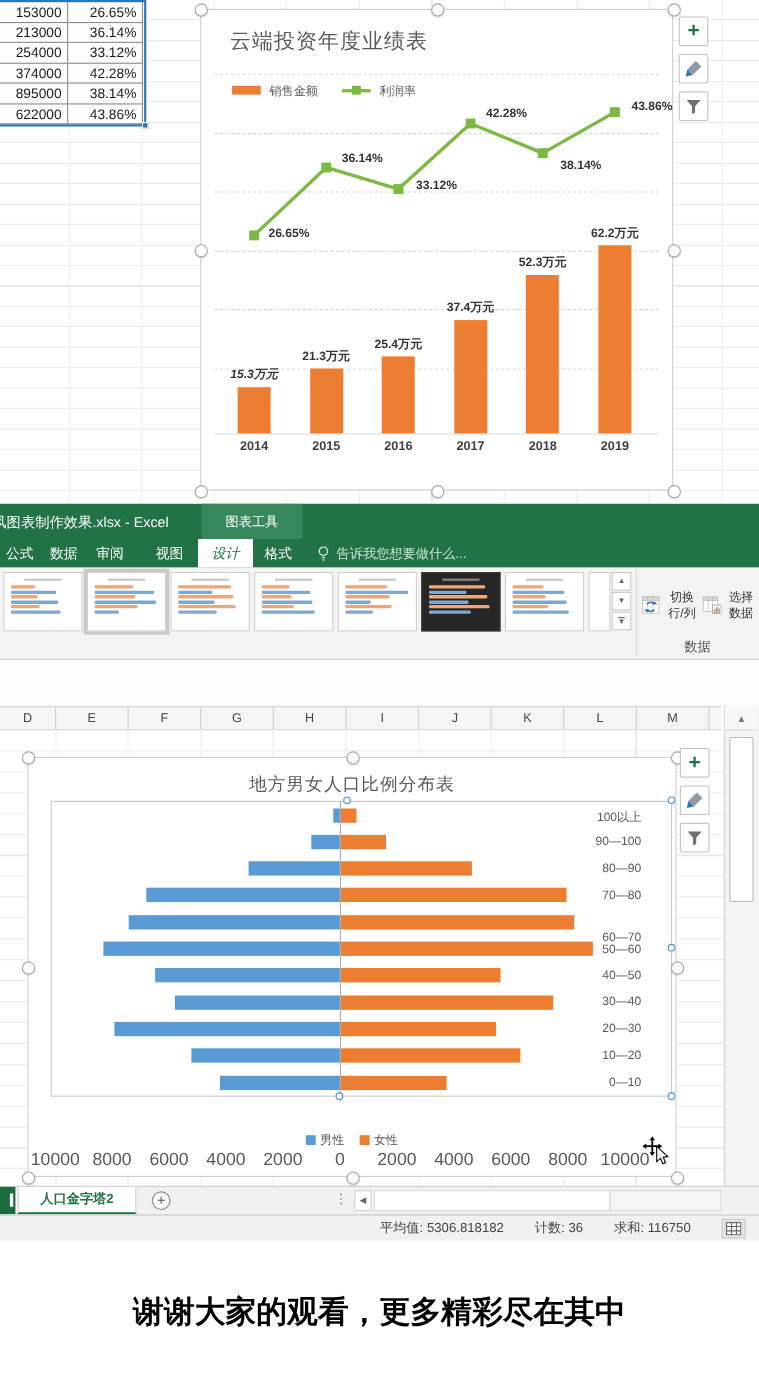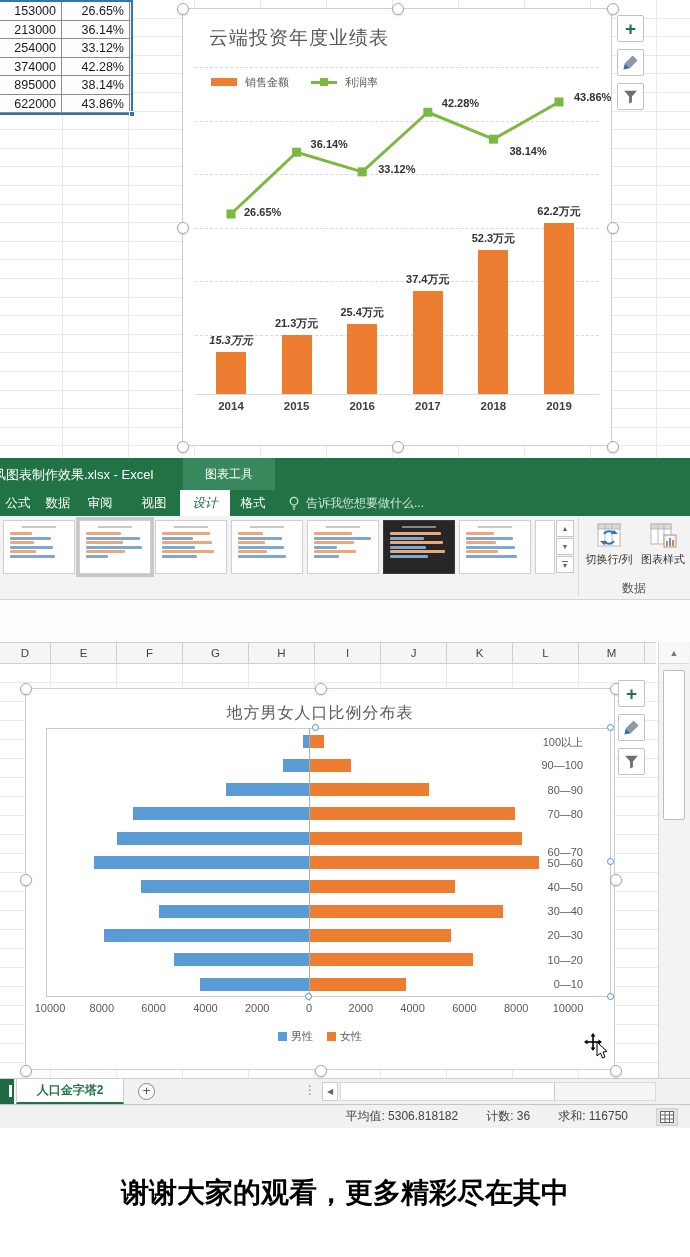--- a/index.html
+++ b/index.html
@@ -53,39 +53,39 @@
   .tellme { position:absolute; left:288px; top:0; height:26px; display:flex; align-items:center; gap:6px; color:#cfe3d8; font-size:12px; }
 
   .ribbon { position:absolute; left:0; top:516px; width:690px; height:84px; background:#f3f3f3; border-bottom:1px solid #d5d5d5; }
   .thumb { position:absolute; top:4px; width:72px; height:54px; background:#fff; border:1px solid #cfcfcf; padding:5px 6px; }
   .thumb.sel { background:#fff; box-shadow:0 0 0 3px #c8c8c8; }
   .thumb.dark { background:#262626; border-color:#3a3a3a; }
   .tbar { height:3px; margin-bottom:1.5px; border-radius:1px; }
   .gal-scroll { position:absolute; left:556px; top:4px; width:18px; }
   .gal-btn { width:18px; height:17px; background:#fdfdfd; border:1px solid #c9c9c9; margin-bottom:1px; display:flex; align-items:center; justify-content:center; font-size:7px; color:#666; flex-direction:column; line-height:5px; }
   .rib-sep { position:absolute; left:578px; top:2px; width:1px; height:78px; background:#d9d9d9; }
-  .rib-btn { position:absolute; top:5px; width:54px; height:58px; display:flex; flex-direction:column; align-items:center; gap:3px; font-size:11px; color:#333; text-align:center; }
+  .rib-btn { position:absolute; top:5px; width:54px; height:58px; display:flex; flex-direction:row; align-items:center; gap:3px; font-size:11px; color:#333; text-align:center; }
   .grp-label { position:absolute; top:64px; font-size:12px; color:#555; text-align:center; }
 
   .gap-strip { position:absolute; left:0; top:600px; width:690px; height:42px; background:#fdfdfd; }
 
   
   .colheaders { position:absolute; left:0; top:642px; width:656px; height:22px; background:#f4f5f6; border-top:1px solid #cfcfcf; border-bottom:1px solid #cfcfcf; display:flex; }
   .col-h { border-right:1px solid #cfcfcf; font-size:11.5px; color:#444; display:flex; align-items:center; justify-content:center; }
   .ws-bottom { position:absolute; left:0; top:664px; width:658px; height:414px; background-color:#fff;
     background-image:
       repeating-linear-gradient(to right, transparent 0 65px, #e7eaec 65px 66px),
       repeating-linear-gradient(to bottom, transparent 0 18px, #e7eaec 18px 19px);
     background-position:-15px 0; }
   .pyr { left:25px; top:24px; width:590px; height:382px; }
   .chart-title2 { position:absolute; left:0; top:14px; width:100%; text-align:center; font-size:16px; color:#595959; letter-spacing:1px; }
   .plot2 { position:absolute; inset:0; overflow:visible; }
   .pyr-bar { position:absolute; height:13px; }
   .pyr-cat { position:absolute; width:70px; text-align:right; font-size:11px; color:#595959; white-space:nowrap; }
-  .pyr-tick { position:absolute; width:44px; text-align:center; font-size:11px; color:#595959; }
+  .pyr-tick { position:absolute; width:44px; text-align:center; font-size:16px; color:#595959;margin-top:44px; }
   .centerline { position:absolute; width:1px; background:#adadad; }
   .sel-rect { position:absolute; border:1px solid #cbcbcb; }
   .legend2 { position:absolute; left:0; top:340px; width:100%; display:flex; justify-content:center; gap:14px; align-items:center; }
   .legend2 span.txt { font-size:11px; color:#595959; }
   .sq { width:9px; height:9px; display:inline-block; margin-right:4px; vertical-align:-1px; }
 
   .vscroll { position:absolute; left:658px; top:642px; width:32px; height:436px; background:#f3f3f3; border-left:1px solid #d5d5d5; }
   .vs-up { width:30px; height:22px; background:#f8f8f8; border-bottom:1px solid #d9d9d9; display:flex; align-items:center; justify-content:center; color:#777; font-size:9px; }
   .vs-thumb { position:absolute; left:4px; top:28px; width:22px; height:150px; background:#fff; border:1px solid #bdbdbd; border-radius:2px; }
 
@@ -342,21 +342,21 @@
       <svg width="28" height="28" viewBox="0 0 28 28">
         <rect x="2" y="3" width="20" height="20" fill="#fff" stroke="#b9b9b9"></rect>
         <rect x="2" y="3" width="20" height="5" fill="#d9d9d9" stroke="#b9b9b9"></rect>
         <line x1="9" y1="3" x2="9" y2="23" stroke="#b9b9b9"></line>
         <line x1="15" y1="3" x2="15" y2="23" stroke="#b9b9b9"></line>
         <rect x="15" y="14" width="12" height="12" fill="#f5f5f5" stroke="#9a9a9a"></rect>
         <rect x="17" y="20" width="2" height="5" fill="#ED7D31"></rect>
         <rect x="20" y="17" width="2" height="8" fill="#5B9BD5"></rect>
         <rect x="23" y="19" width="2" height="6" fill="#ED7D31"></rect>
       </svg>
-      <span>图表样式</span>
+      <span>选择数据</span>
     </div>
     <div class="grp-label" style="left:578px; width:112px;">数据</div>
   </section>
 
   <div class="gap-strip"></div>
 
   <section class="colheaders" id="colheaders">
       <div class="col-h" style="width: 51px;">D</div>
       <div class="col-h" style="width: 66px;">E</div>
       <div class="col-h" style="width: 66px;">F</div>

